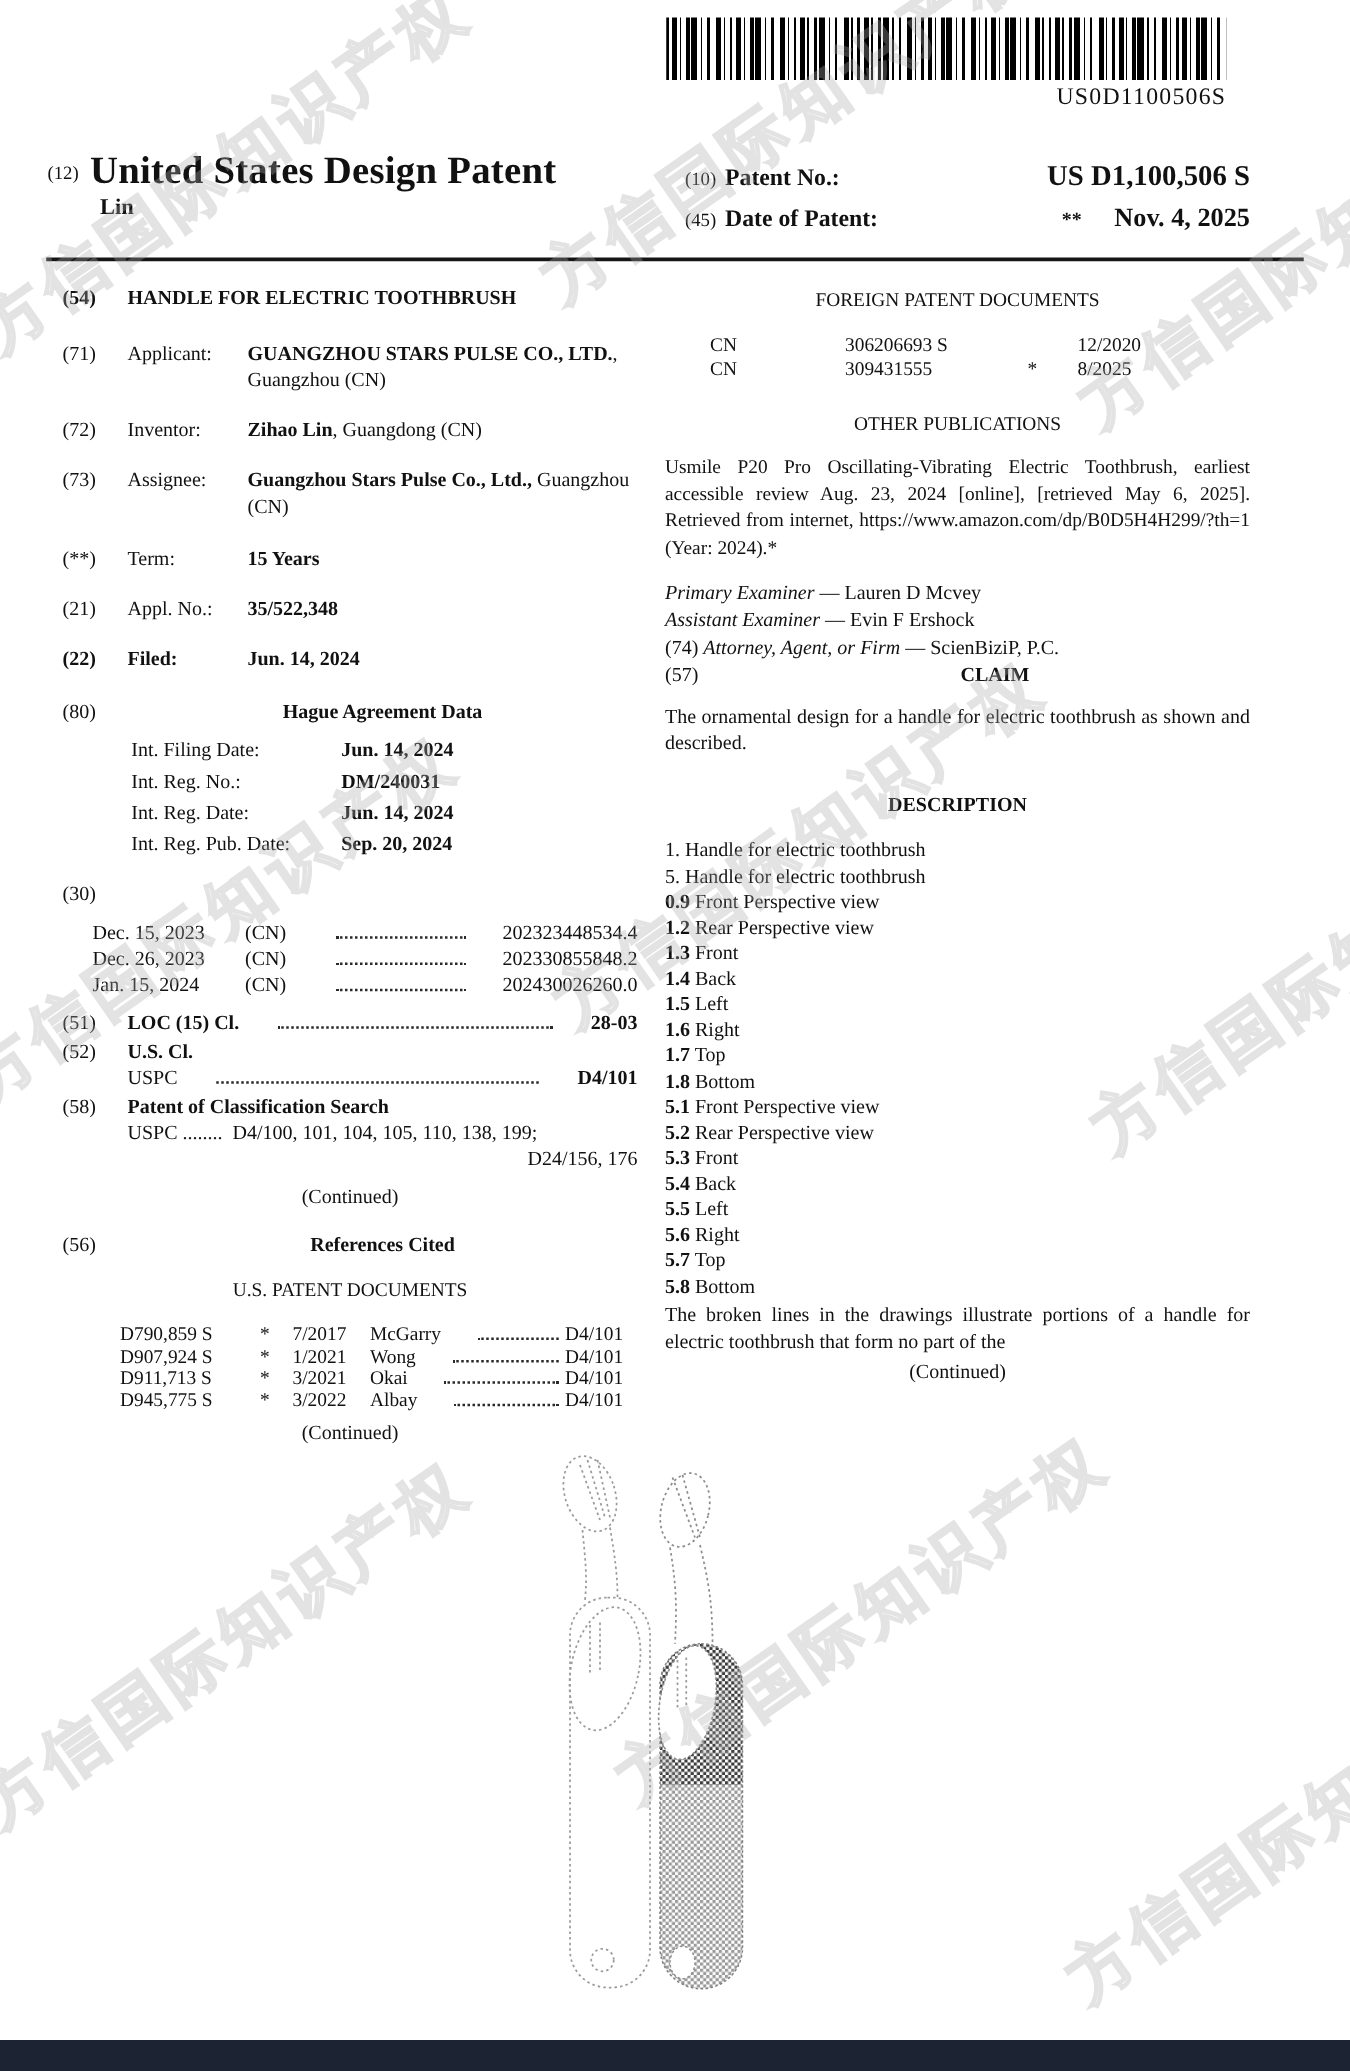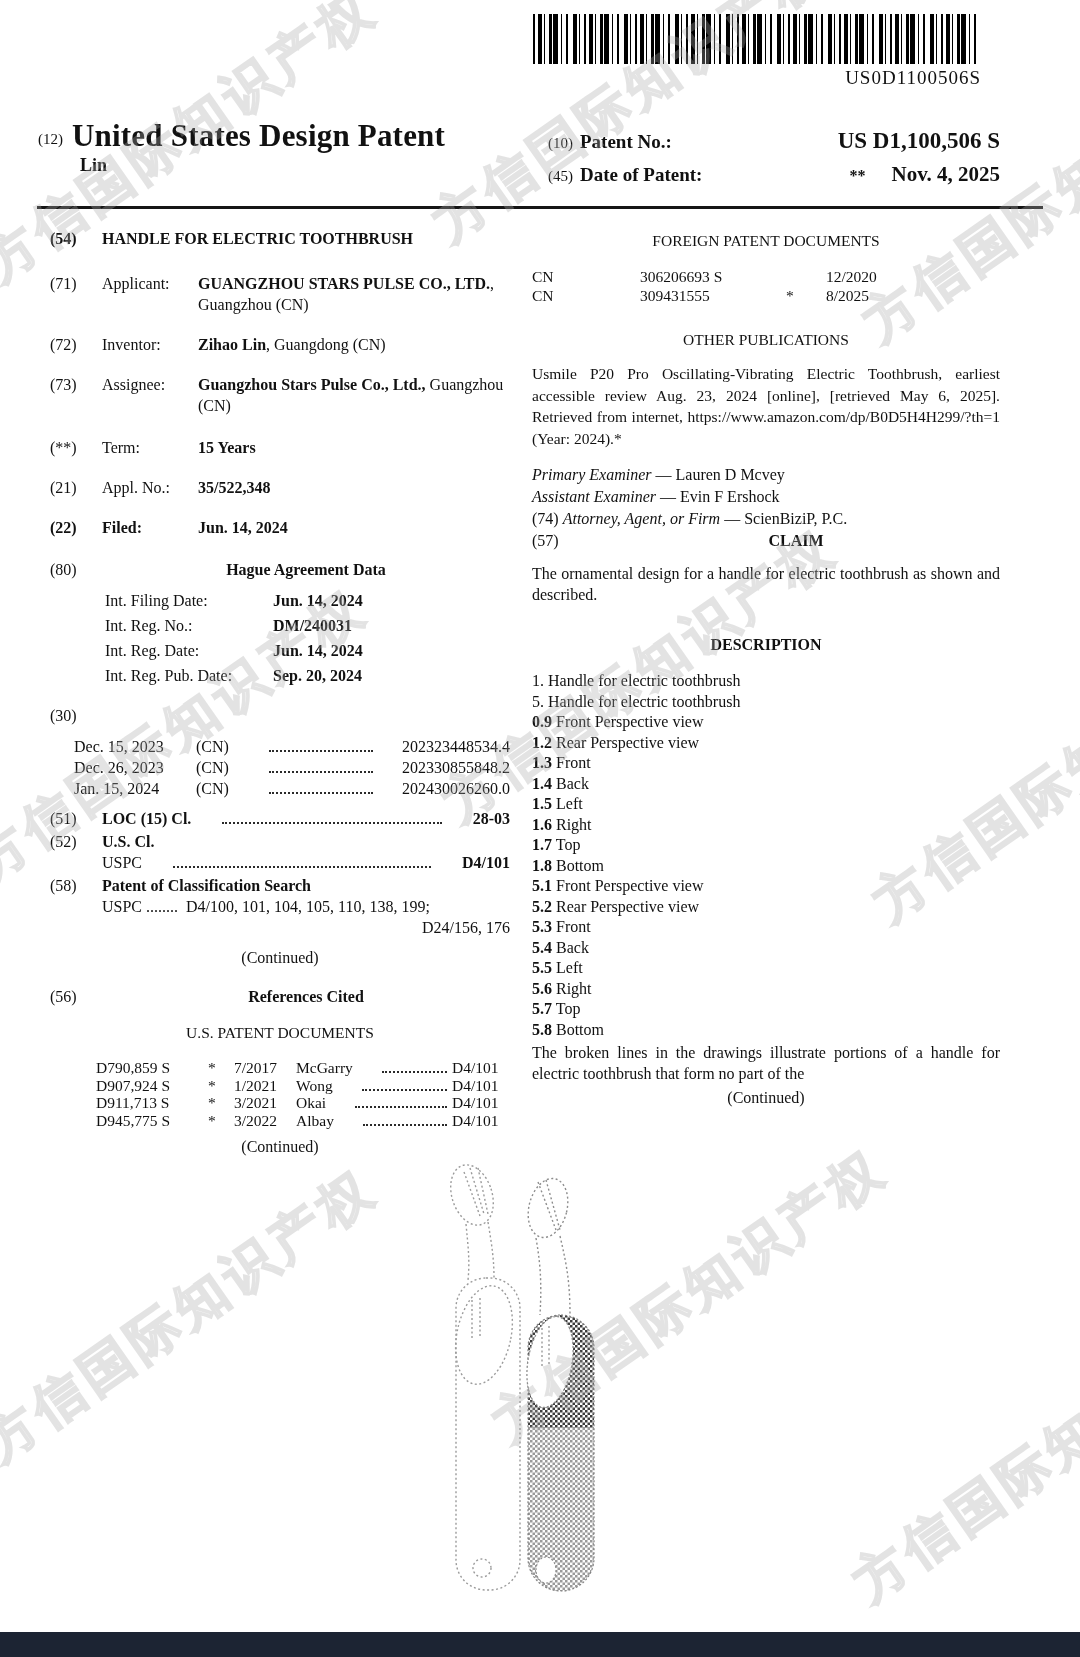--- a/index.html
+++ b/index.html
@@ -58,21 +58,21 @@
   .flexline { display:flex; align-items:baseline;gap:24px; }
   
   .hague-row { display:grid; grid-template-columns:55px 168px 1fr; line-height:25px; }
   
   .prio-row { display:grid; grid-template-columns:24px 122px 66px 1fr 130px; line-height:21px; align-items:baseline;font-family:Liberation Serif, serif; }
   .prio-num { text-align:right; }
   
   .uspat-row { display:grid; grid-template-columns:46px 112px 26px 62px 1fr 58px; line-height:17.5px; font-size:15.5px; align-items:baseline; }
   .uspat-row .lead { margin:0 5px; }
   
-  .fp-row { display:grid; grid-template-columns:108px 146px 40px 1fr; line-height:19px; font-size:15.5px; }
+  .fp-row { display:grid; grid-template-columns:108px 146px 40px 1fr; line-height:19px; font-size:15.5px;margin-left:36px; }
   .just { text-align:justify; }
   .desc-item { line-height:20.5px; }
   
   .figure { position:absolute; left:420px; top:1150px; z-index:2; }
   
   .bottom-bar { position:absolute; left:0; top:1632px; width:1080px; height:25px; background:#1c2433; }
 </style>
 </head>
 <body>
 

